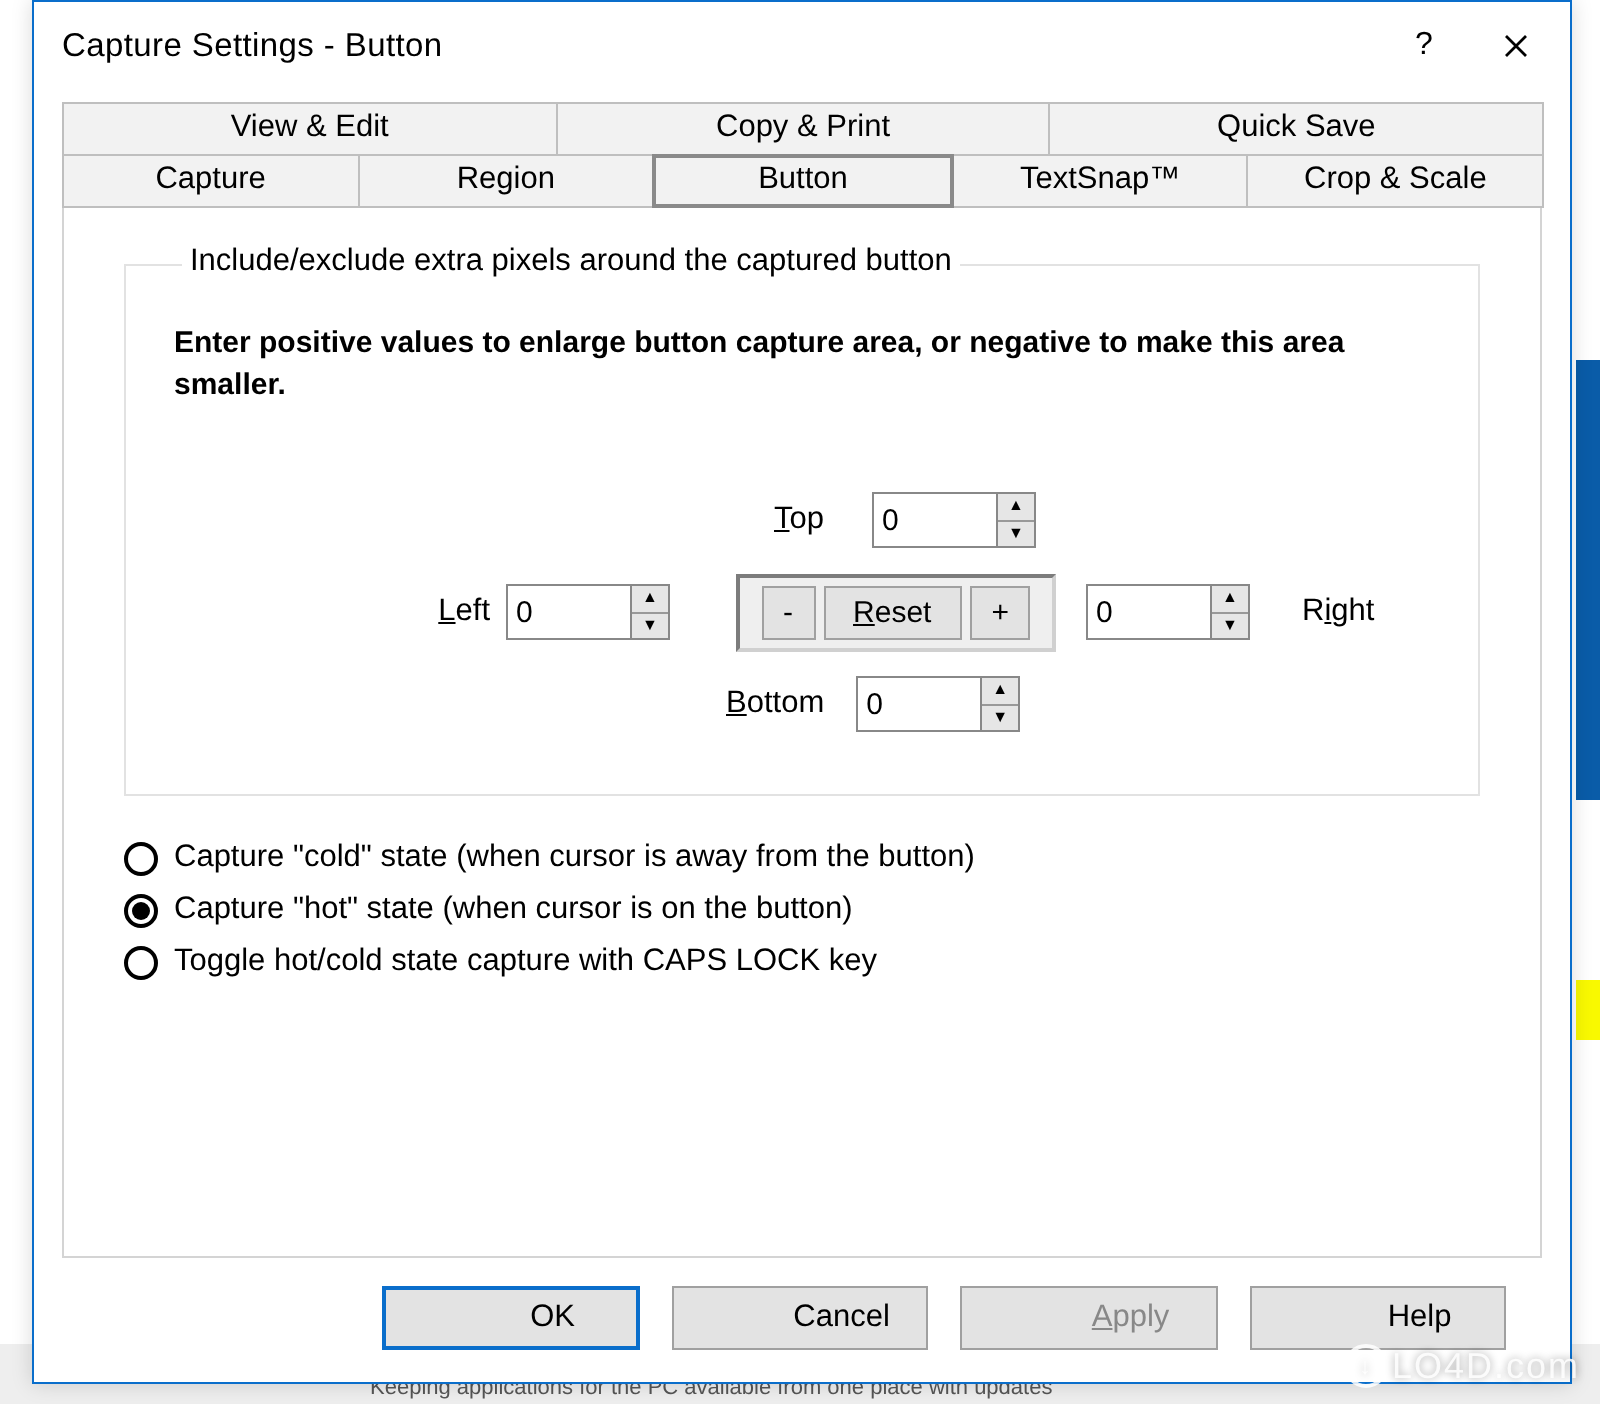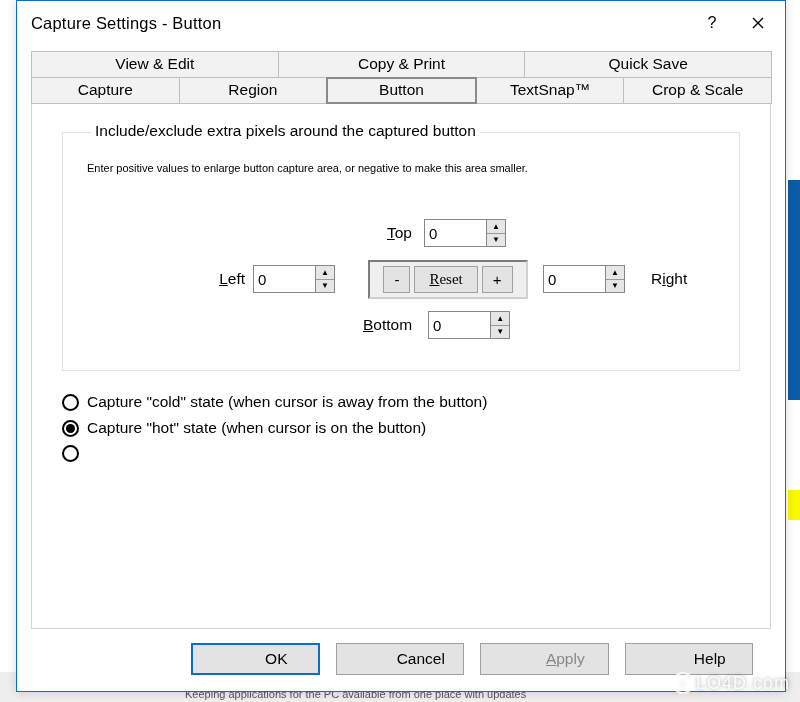--- a/index.html
+++ b/index.html
@@ -108,24 +108,25 @@
   .groupbox-label {
     position: absolute;
     top: -11px;
     left: 8px;
     background: #fff;
     padding: 0 4px;
     font-size: 15.5px;
     margin-left: 20px;
   }
   .group-desc {
-    font-size: 11px;
+    font-size: 15px;
     margin: 4px 0 36px 4px;
     line-height: 1.4;
     max-width: 610px;
+    font-weight: bold;
   }
 
   .margins-grid {
     display: grid;
     grid-template-columns: 160px 110px 170px 110px 80px;
     grid-template-rows: 42px 50px 42px;
     align-items: center;
     justify-items: start;
     margin-left: 10px;
   }
@@ -171,21 +172,21 @@
     background:#efefef;
   }
   .reset-group button {
     border:1px solid #a0a0a0;
     background:#e3e3e3;
     font-size:15px;
     padding:4px 10px;
     min-width:26px;
     cursor:default;
   }
-  .reset-group .reset-main { padding:4px 14px;font-family:Liberation Serif, serif;}
+  .reset-group .reset-main { padding:4px 14px;}
   .reset-group .reset-main u { text-decoration: underline;}
 
   .radios { margin-top: 22px; }
   .radio-row {
     display:flex;
     align-items:center;
     gap:8px;
     margin: 8px 0;
     font-size:15.5px;
   }
@@ -269,21 +270,21 @@
     <div class="tab-pane">
 
       <div class="groupbox">
         <div class="groupbox-label">Include/exclude extra pixels around the captured button</div>
         <div class="group-desc">Enter positive values to enlarge button capture area, or negative to make this area smaller.</div>
 
         <div class="margins-grid">
 
           <div></div>
           <div></div>
-          <div style="display:flex;align-items:center;justify-content:flex-start;gap:4px;padding-left:24px;">
+          <div style="display:flex;align-items:center;justify-content:flex-start;gap:16px;padding-left:24px;">
             <span class="margin-label" style="width:auto;"><u>T</u>op</span>
             <div class="spinner">
               <input value="0" style="">
               <div class="spin-btns">
                 <button>▲</button>
                 <button>▼</button>
               </div>
             </div>
           </div>
           <div></div>
@@ -332,20 +333,21 @@
         <div class="radio-row">
           <span class="radio"></span>
           <span>Capture "cold" state (when cursor is away from the button)</span>
         </div>
         <div class="radio-row">
           <span class="radio inner"></span>
           <span>Capture "hot" state (when cursor is on the button)</span>
         </div>
         <div class="radio-row">
           <span class="radio"></span>
+          <span>Toggle hot/cold state capture with CAPS LOCK key</span>
         </div>
       </div>
 
     </div>
 
     <div class="footer">
       <button class="default">OK</button>
       <button>Cancel</button>
       <button class="disabled"><span class="ul">A</span>pply</button>
       <button>Help</button>

